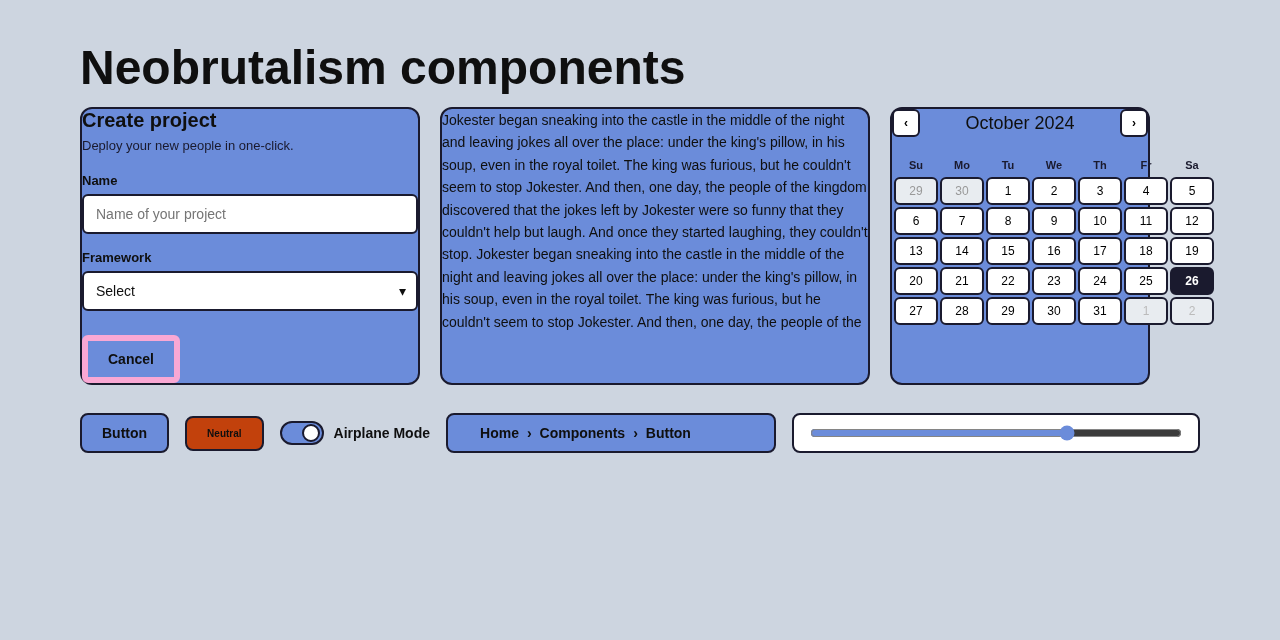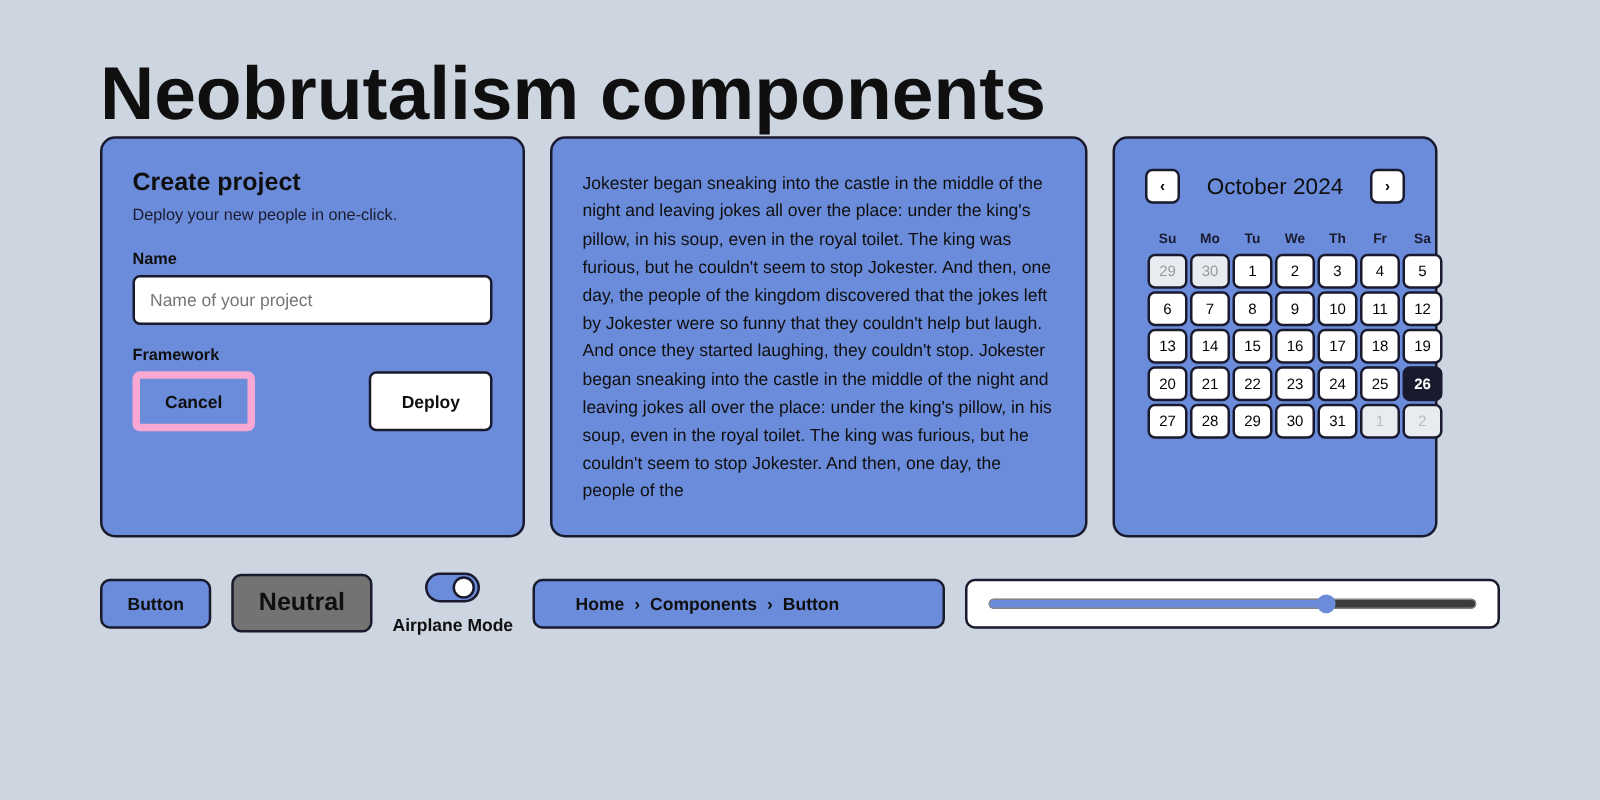--- a/index.html
+++ b/index.html
@@ -9,43 +9,43 @@
       min-height: 640px;
       width: 1280px;
       overflow: hidden;
     }
 
     .page-container {
       padding: 40px 80px;
     }
 
     .page-title {
-      font-size: 60px;
+      font-size: 48px;
       font-weight: 900;
       color: #0f0f0f;
+      margin-bottom: 12px;
     }
 
     .page-subtitle {
       font-size: 20px;
       color: #1a1a2e;
       margin-bottom: 32px;
     }
 
     .cards-row {
       display: flex;
       gap: 20px;
       margin-bottom: 28px;
     }
 
     
     .card {
       background-color: #6b8cda;
       border: 2px solid #1a1a2e;
       border-radius: 12px;
-      padding: 24px;
     }
 
     .create-project-card {
       width: 340px;
       flex-shrink: 0;
     }
 
     .card-title {
       font-size: 20px;
       font-weight: 700;
@@ -196,21 +196,21 @@
       padding: 4px 2px;
       width: 32px;
     }
 
     .calendar-grid td {
       text-align: center;
       padding: 0;
     }
 
     .cal-day {
-      width: 32px;
+      width: 44px;
       height: 28px;
       border: 2px solid #1a1a2e;
       border-radius: 6px;
       background: white;
       font-size: 12px;
       cursor: pointer;
       display: flex;
       align-items: center;
       justify-content: center;
       margin: auto;
@@ -247,32 +247,31 @@
       font-size: 14px;
       font-weight: 700;
       cursor: pointer;
       color: #0f0f0f;
     }
 
     .btn-neutral {
       padding: 10px 20px;
       border: 2px solid #1a1a2e;
       border-radius: 8px;
-      background: #737373;
-      font-size: 20px;
+      background: #c2410c;
+      font-size: 10px;
       font-weight: 700;
       cursor: pointer;
       color: #0f0f0f;
     }
 
     .toggle-container {
       display: flex;
       align-items: center;
       gap: 10px;
-      flex-direction: column;
     }
 
     .toggle-track {
       width: 44px;
       height: 24px;
       background: #6b8cda;
       border: 2px solid #1a1a2e;
       border-radius: 12px;
       position: relative;
       cursor: pointer;
@@ -347,24 +346,32 @@
   <div class="cards-row">
 
     <div class="card create-project-card">
       <h2 class="card-title">Create project</h2>
       <p class="card-subtitle">Deploy your new people in one-click.</p>
 
       <label class="form-label">Name</label>
       <input class="form-input" type="text" placeholder="Name of your project" style="">
 
       <label class="form-label">Framework</label>
+      <div class="form-select-wrapper">
+        <select class="form-select">
+          <option value="">Select</option>
+          <option value="react">React</option>
+          <option value="next">Next.js</option>
+          <option value="vue">Vue</option>
+        </select>
+        <span class="select-chevron">▾</span>
+      </div>
 
       <div class="button-row">
         <button class="btn-cancel">Cancel</button>
-        <button class="btn-deploy">Deploy</button>
       </div>
     </div>
 
     <div class="card text-card">
       <p class="text-card-content">Jokester began sneaking into the castle in the middle of the night and leaving jokes all over the place: under the king's pillow, in his soup, even in the royal toilet. The king was furious, but he couldn't seem to stop Jokester. And then, one day, the people of the kingdom discovered that the jokes left by Jokester were so funny that they couldn't help but laugh. And once they started laughing, they couldn't stop. Jokester began sneaking into the castle in the middle of the night and leaving jokes all over the place: under the king's pillow, in his soup, even in the royal toilet. The king was furious, but he couldn't seem to stop Jokester. And then, one day, the people of the</p>
     </div>
 
     <div class="card calendar-card">
       <div class="calendar-header">
         <button class="calendar-nav-btn">‹</button>

